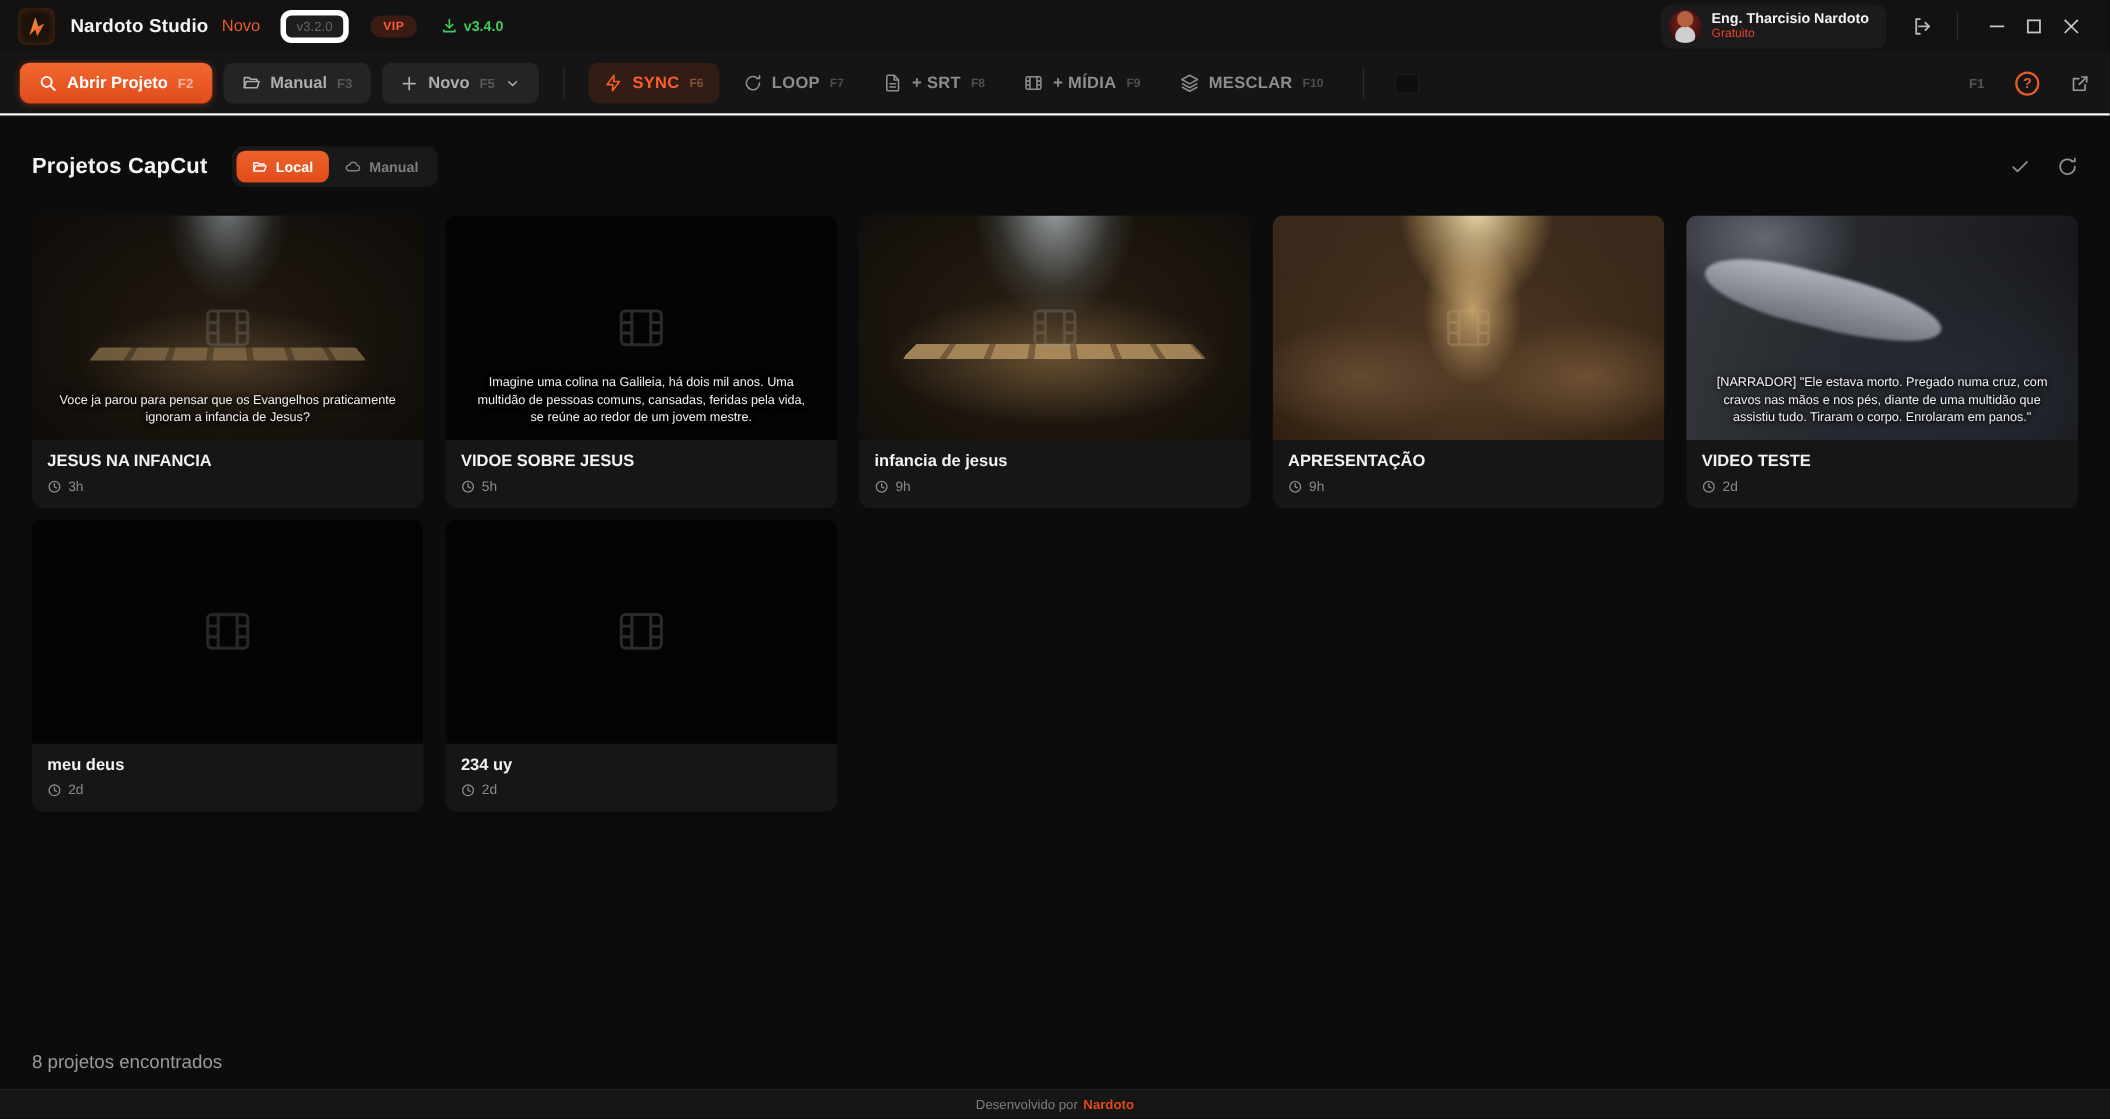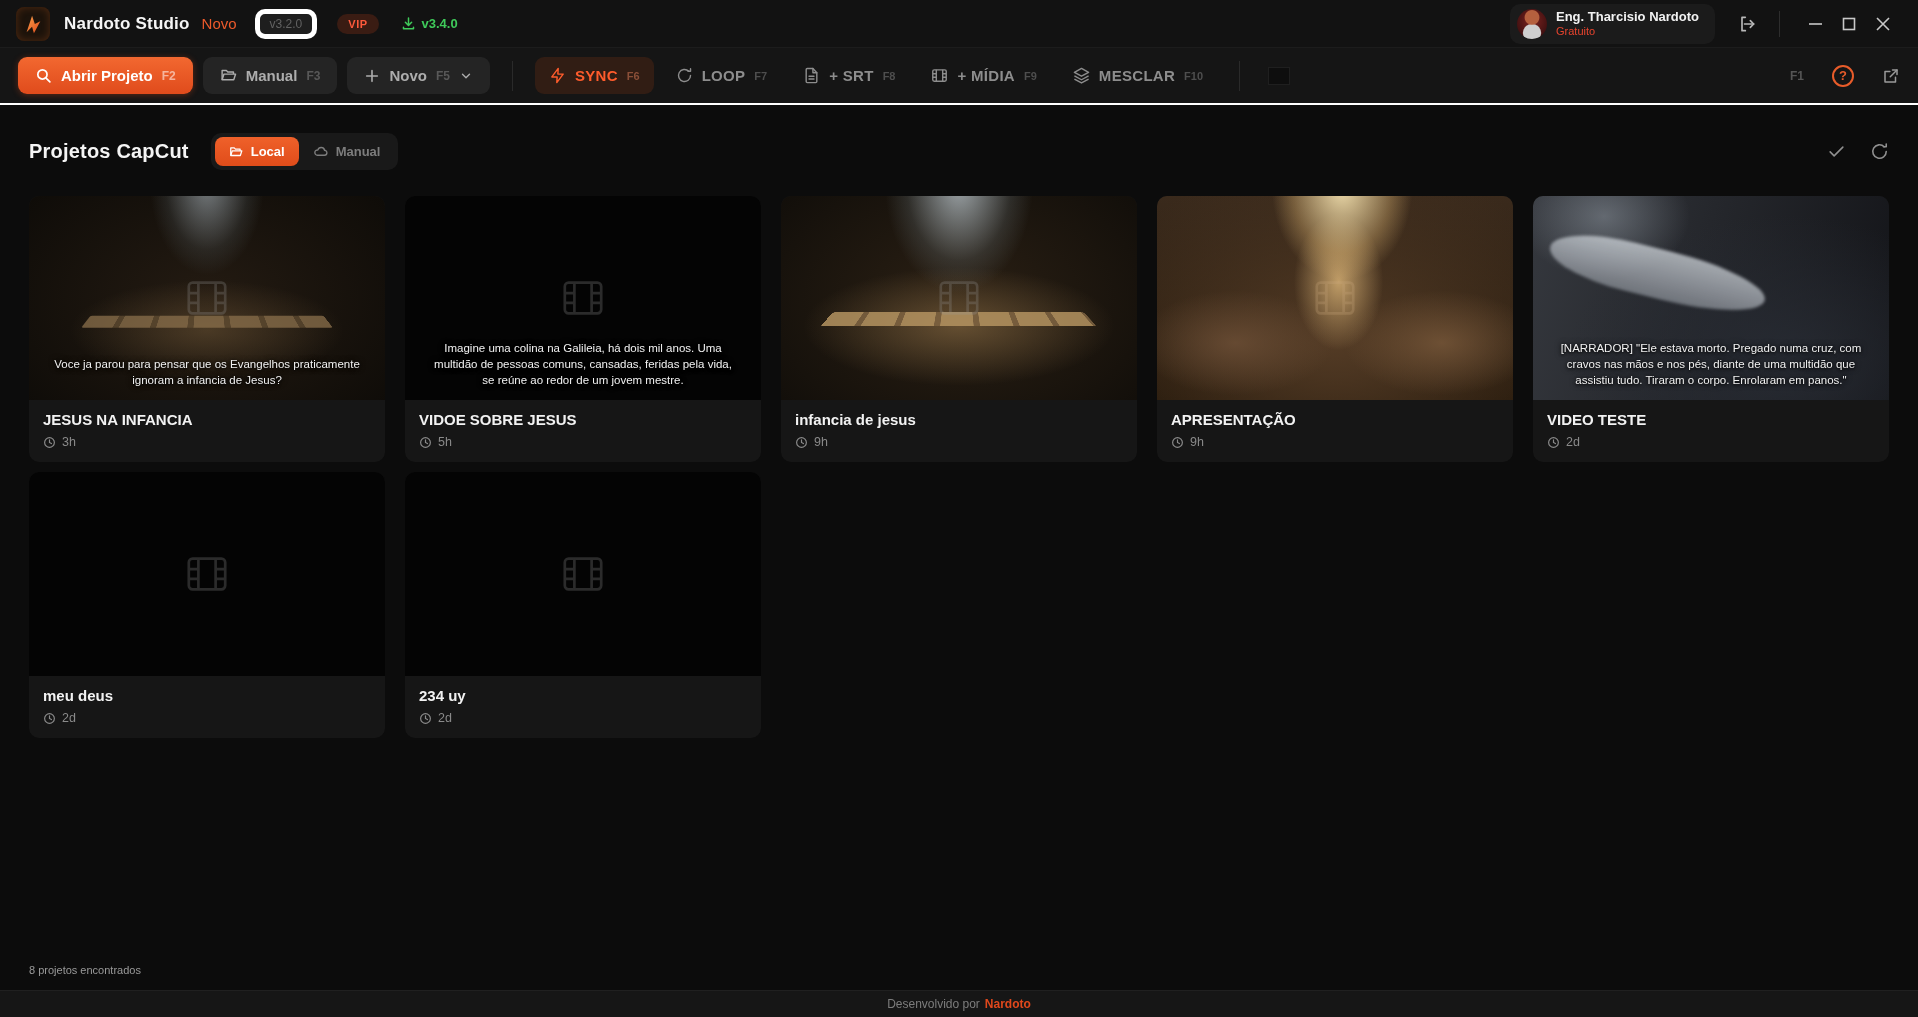--- a/index.html
+++ b/index.html
@@ -156,21 +156,21 @@
   }
   .thumb-tomb::before {
     content:""; position:absolute; left:4%; top:26%; width:62%; height:24%;
     background:linear-gradient(180deg, rgba(205,210,216,.9), rgba(150,156,164,.75));
     border-radius:45% 55% 55% 45% / 60% 60% 60% 60%;
     transform:rotate(14deg); filter:blur(1.5px); opacity:.85;
   }
   .thumb-black { background:#040404; }
 
   
-  .count { position:absolute; left:29px; bottom:14px; font-size:11px; color:#9a9a9a;text-align:center; }
+  .count { position:absolute; left:29px; bottom:14px; font-size:17px; color:#9a9a9a;text-align:center; }
   .bottombar {
     flex:0 0 auto; height:27px; background:#161616; border-top:1px solid #202020;
     display:flex; align-items:center; justify-content:center; gap:5px;
     font-size:12px; color:#7d7d7d;
   }
   .brand { color:#e0481c; font-weight:bold; cursor:pointer; }
 
   svg { display:block; }
 </style>
 </head>

